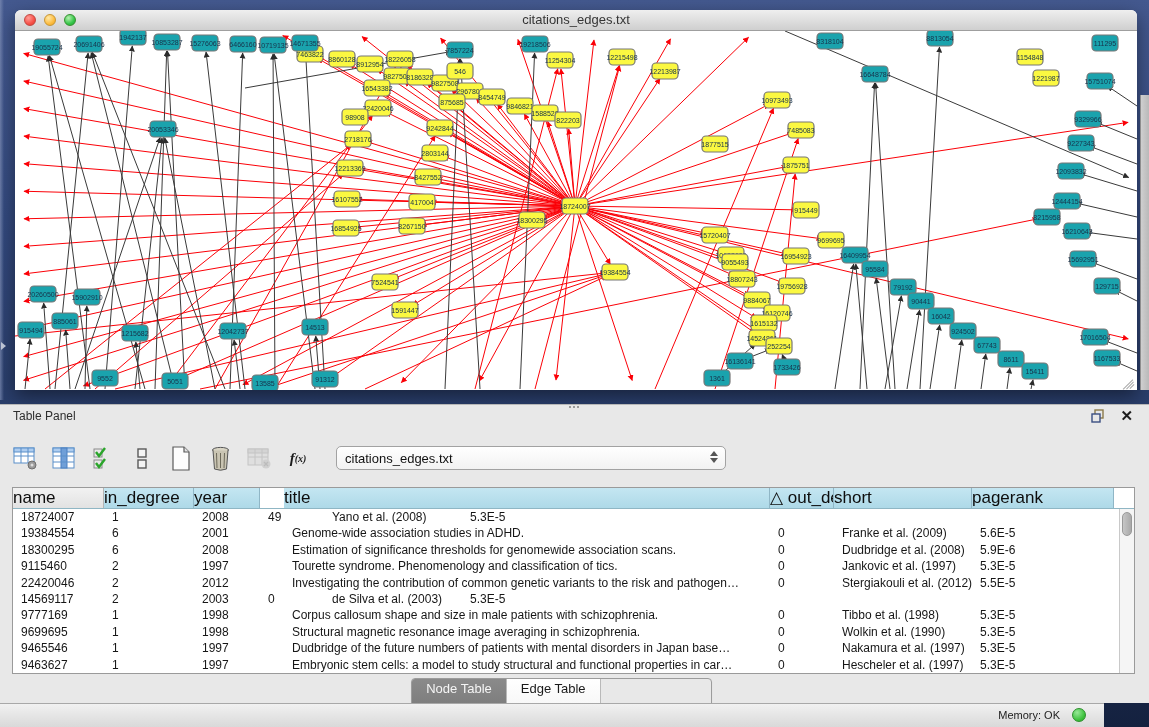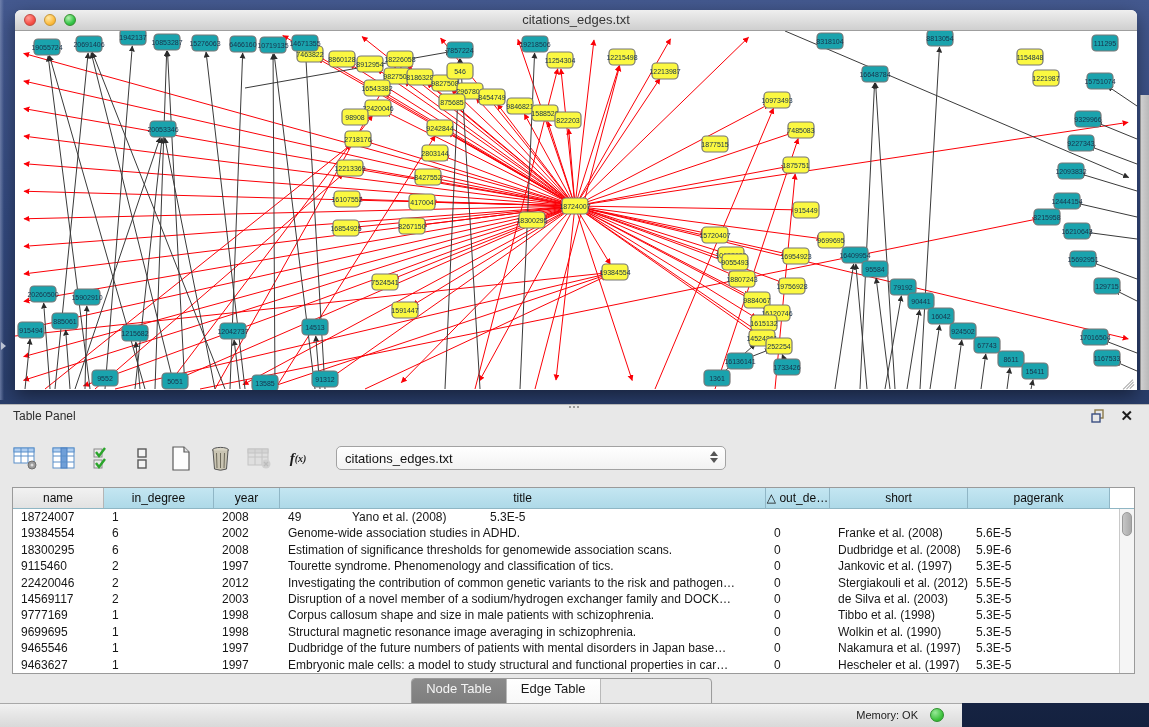--- a/index.html
+++ b/index.html
@@ -55,46 +55,46 @@
     background:linear-gradient(180deg,#ffffff,#f2f2f2); display:flex; align-items:center;
     padding:0 8px; font-size:13px; color:#111; position:relative; }
   .combo .stepper { position:absolute; right:7px; top:4px; display:flex; flex-direction:column; gap:2px;}
   .combo .stepper i { width:0;height:0;border-left:4px solid transparent;border-right:4px solid transparent; }
   .combo .stepper i.up { border-bottom:5px solid #555; }
   .combo .stepper i.dn { border-top:5px solid #555; }
 
   .grid { position:absolute; left:12px; top:82px; width:1123px; height:187px;
     background:#fff; border:1px solid #9a9a9a; }
   .grid-header { display:flex; height:21px; border-bottom:1px solid #8fb6c4; }
-  .gh-cell { font-size:12px; color:#0d0d0d; text-align:center; line-height:20px;
+  .gh-cell { font-size:17px; color:#0d0d0d; text-align:left; line-height:20px;
     background:linear-gradient(180deg,#c4e6f2,#aed9e8); border-right:1px solid #90b6c6;
     overflow:hidden; white-space:nowrap; }
   .gh-cell.neutral { background:linear-gradient(180deg,#f2f2f2,#e2e2e2); border-right:1px solid #b5b5b5; }
   .gh-cell.spacer { background:#fff; border-right:none; }
   .grid-body { position:absolute; left:0; top:21px; right:15px; bottom:0; overflow:hidden; }
   .g-row { display:flex; height:16.4px; }
   .g-cell { font-size:12px; color:#161616; padding-left:8px; white-space:nowrap;
     overflow:hidden; line-height:16.4px; }
-  .c0{width:91px;} .c1{width:110px;} .c2{width:66px;} .c3{width:486px;}
+  .c0{width:91px;} .c1{width:90px;} .c2{width:66px;} .c3{width:486px;margin-left:24px;}
   .c4{width:64px;} .c5{width:138px;} .c6{width:142px;} .c7{width:27px; flex:1;}
   .vscroll { position:absolute; right:0; top:21px; bottom:0; width:15px;
     background:#f5f5f5; border-left:1px solid #c9c9c9; }
   .vthumb { position:absolute; left:2px; top:3px; width:10px; height:24px;
     background:linear-gradient(90deg,#c6c6c6,#a9a9a9); border:1px solid #999; border-radius:5px; }
 
   .tabs { position:absolute; left:0; top:273px; width:1123px; display:flex; justify-content:center; }
   .seg { display:flex; border:1px solid #9c9c9c; border-radius:4px; overflow:hidden;
     box-shadow:0 1px 1px rgba(0,0,0,.15); }
   .seg-btn { font-size:13px; padding:2px 14px 3px; background:linear-gradient(180deg,#ffffff,#f0f0f0);
     color:#1a1a1a; border-right:1px solid #b9b9b9; }
   .seg-btn:last-child { border-right:none;margin-top:32px; }
   .seg-btn.active { background:linear-gradient(180deg,#8a8a8a,#707070); color:#f5f5f5; }
 
   
-  .statusbar { position:absolute; left:0; top:703px; width:962px; height:24px;
+  .statusbar { position:absolute; left:0; top:703px; width:1104px; height:24px;
     background:linear-gradient(180deg,#f1f1f1,#d9d9d9); border-top:1px solid #a8a8a8; }
   .mem { position:absolute; right:44px; top:5px; font-size:11px; color:#222; }
   .mem-dot { position:absolute; right:18px; top:4px; width:14px; height:14px; border-radius:50%;
     background:radial-gradient(circle at 35% 30%,#97e897,#3cc13c 65%,#2aa52a); border:1px solid #2c8f2c; }
 
   svg text { font-family:"Liberation Sans",sans-serif; }
 </style>
 </head>
 <body>
 
@@ -779,24 +779,24 @@
           <div class="g-cell c0">18724007</div>
           <div class="g-cell c1">1</div>
           <div class="g-cell c2">2008</div>
           <div class="g-cell c4">49</div>
           <div class="g-cell c5">Yano et al. (2008)</div>
           <div class="g-cell c6">5.3E-5</div>
         </div>
         <div class="g-row">
           <div class="g-cell c0">19384554</div>
           <div class="g-cell c1">6</div>
-          <div class="g-cell c2">2002</div>
+          <div class="g-cell c2">2001</div>
           <div class="g-cell c3">Genome-wide association studies in ADHD.</div>
           <div class="g-cell c4">0</div>
-          <div class="g-cell c5">Franke et al. (2008)</div>
+          <div class="g-cell c5">Franke et al. (2009)</div>
           <div class="g-cell c6">5.6E-5</div>
         </div>
         <div class="g-row">
           <div class="g-cell c0">18300295</div>
           <div class="g-cell c1">6</div>
           <div class="g-cell c2">2008</div>
           <div class="g-cell c3">Estimation of significance thresholds for genomewide association scans.</div>
           <div class="g-cell c4">0</div>
           <div class="g-cell c5">Dudbridge et al. (2008)</div>
           <div class="g-cell c6">5.9E-6</div>
@@ -816,21 +816,20 @@
           <div class="g-cell c2">2012</div>
           <div class="g-cell c3">Investigating the contribution of common genetic variants to the risk and pathogen…</div>
           <div class="g-cell c4">0</div>
           <div class="g-cell c5">Stergiakouli et al. (2012)</div>
           <div class="g-cell c6">5.5E-5</div>
         </div>
         <div class="g-row">
           <div class="g-cell c0">14569117</div>
           <div class="g-cell c1">2</div>
           <div class="g-cell c2">2003</div>
-          <div class="g-cell c3">Disruption of a novel member of a sodium/hydrogen exchanger family and DOCK…</div>
           <div class="g-cell c4">0</div>
           <div class="g-cell c5">de Silva et al. (2003)</div>
           <div class="g-cell c6">5.3E-5</div>
         </div>
         <div class="g-row">
           <div class="g-cell c0">9777169</div>
           <div class="g-cell c1">1</div>
           <div class="g-cell c2">1998</div>
           <div class="g-cell c3">Corpus callosum shape and size in male patients with schizophrenia.</div>
           <div class="g-cell c4">0</div>
@@ -852,21 +851,21 @@
           <div class="g-cell c2">1997</div>
           <div class="g-cell c3">Dudbridge of the future numbers of patients with mental disorders in Japan base…</div>
           <div class="g-cell c4">0</div>
           <div class="g-cell c5">Nakamura et al. (1997)</div>
           <div class="g-cell c6">5.3E-5</div>
         </div>
         <div class="g-row">
           <div class="g-cell c0">9463627</div>
           <div class="g-cell c1">1</div>
           <div class="g-cell c2">1997</div>
-          <div class="g-cell c3">Embryonic male cells: a model to study structural and functional properties in car…</div>
+          <div class="g-cell c3">Embryonic stem cells: a model to study structural and functional properties in car…</div>
           <div class="g-cell c4">0</div>
           <div class="g-cell c5">Hescheler et al. (1997)</div>
           <div class="g-cell c6">5.3E-5</div>
         </div>
       </div>
     <div class="vscroll">
       <div class="vthumb"></div>
     </div>
   </div>
 

